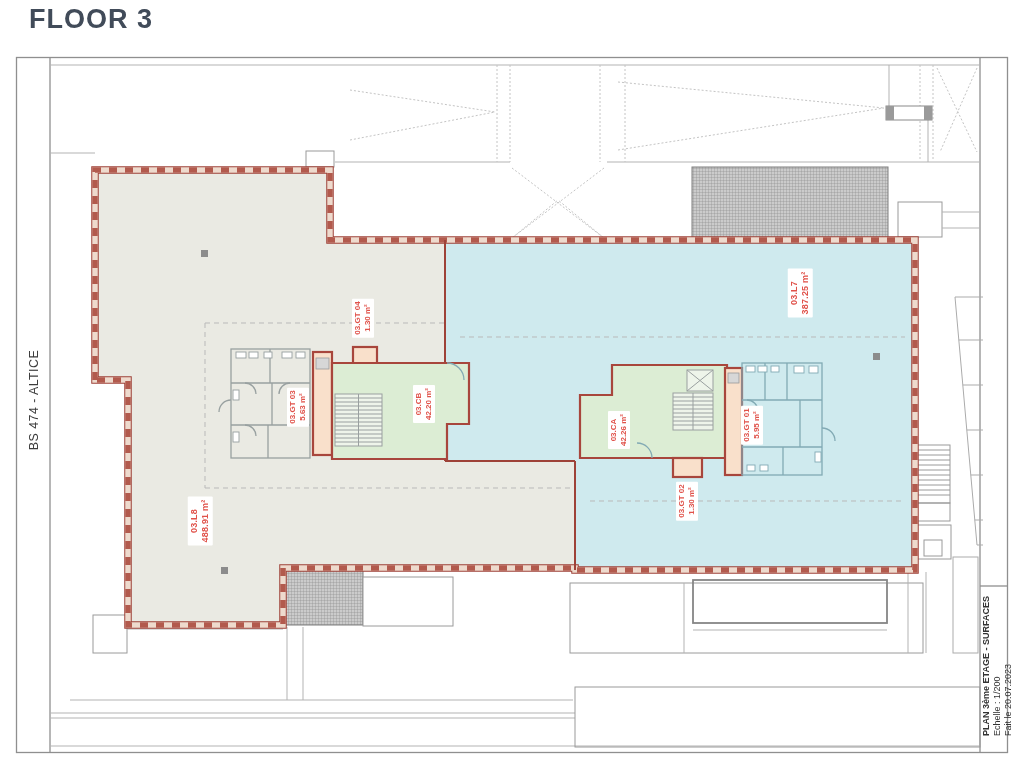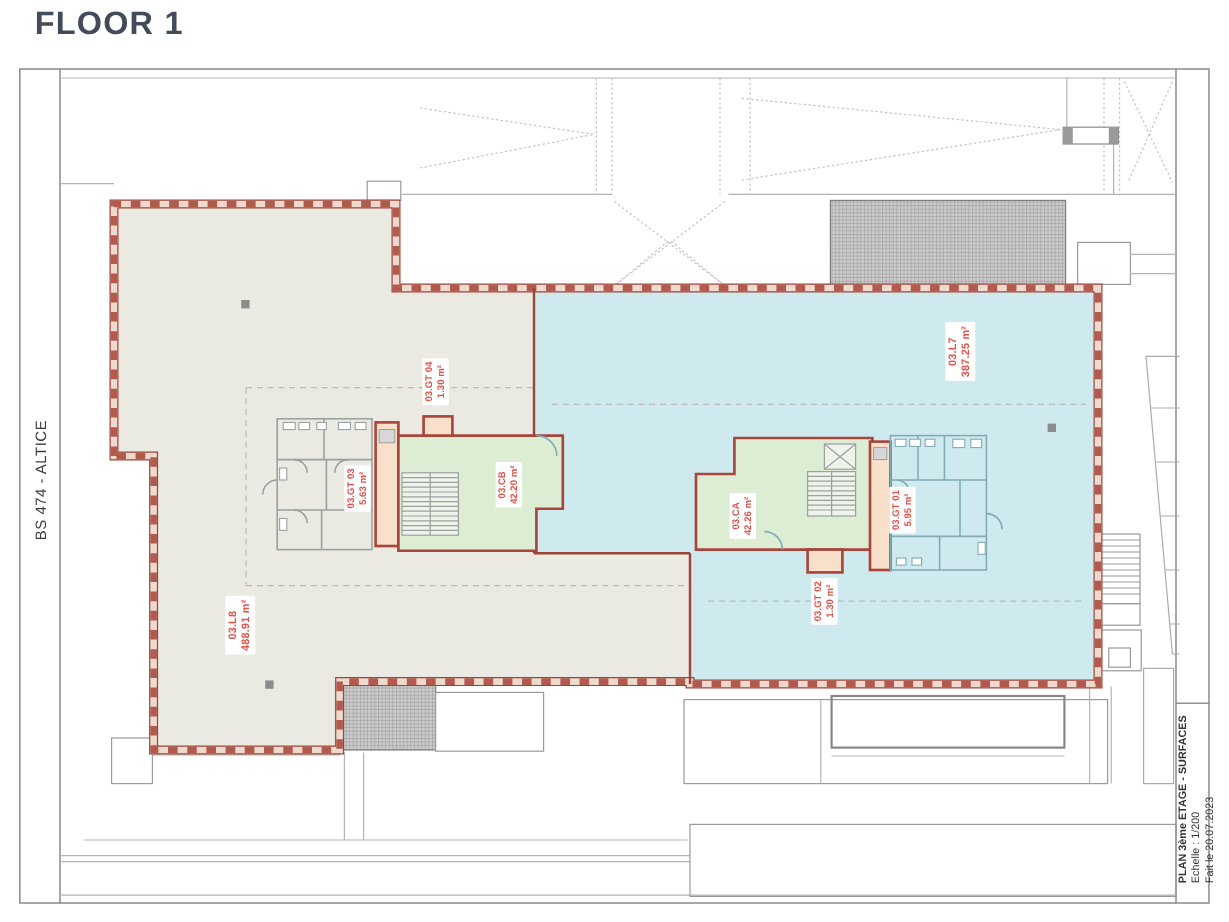--- a/index.html
+++ b/index.html
@@ -16,21 +16,21 @@
               font-size:12.5px;color:#3c3c3c;letter-spacing:.4px;white-space:nowrap;}
   .title-block{position:absolute;left:997px;top:666px;transform:translate(-50%,-50%) rotate(-90deg);
                font-size:9px;color:#333;line-height:11px;white-space:nowrap;text-align:left;}
   .title-block .tb1{font-weight:600;}
 </style>
 </head>
 <body>
 
 <div class="canvas">
 
-  <div class="page-title">FLOOR 1</div>
+  <div class="page-title">FLOOR 3</div>
 
   <svg class="linework" width="1024" height="768" viewBox="0 0 1024 768">
     <defs>
       <pattern id="grid" width="3" height="3" patternUnits="userSpaceOnUse">
         <rect width="3" height="3" fill="#cbcbcb"></rect>
         <path d="M0,0H3 M0,0V3" stroke="#8e8e8e" stroke-width="0.7" fill="none"></path>
       </pattern>
       <path id="perim" d="M95,380 L95,170 L330,170 L330,240 L445,240 L915,240 L915,570 L575,570 L575,568 L283,568 L283,625 L128,625 L128,380 Z"></path>
     </defs>
 

